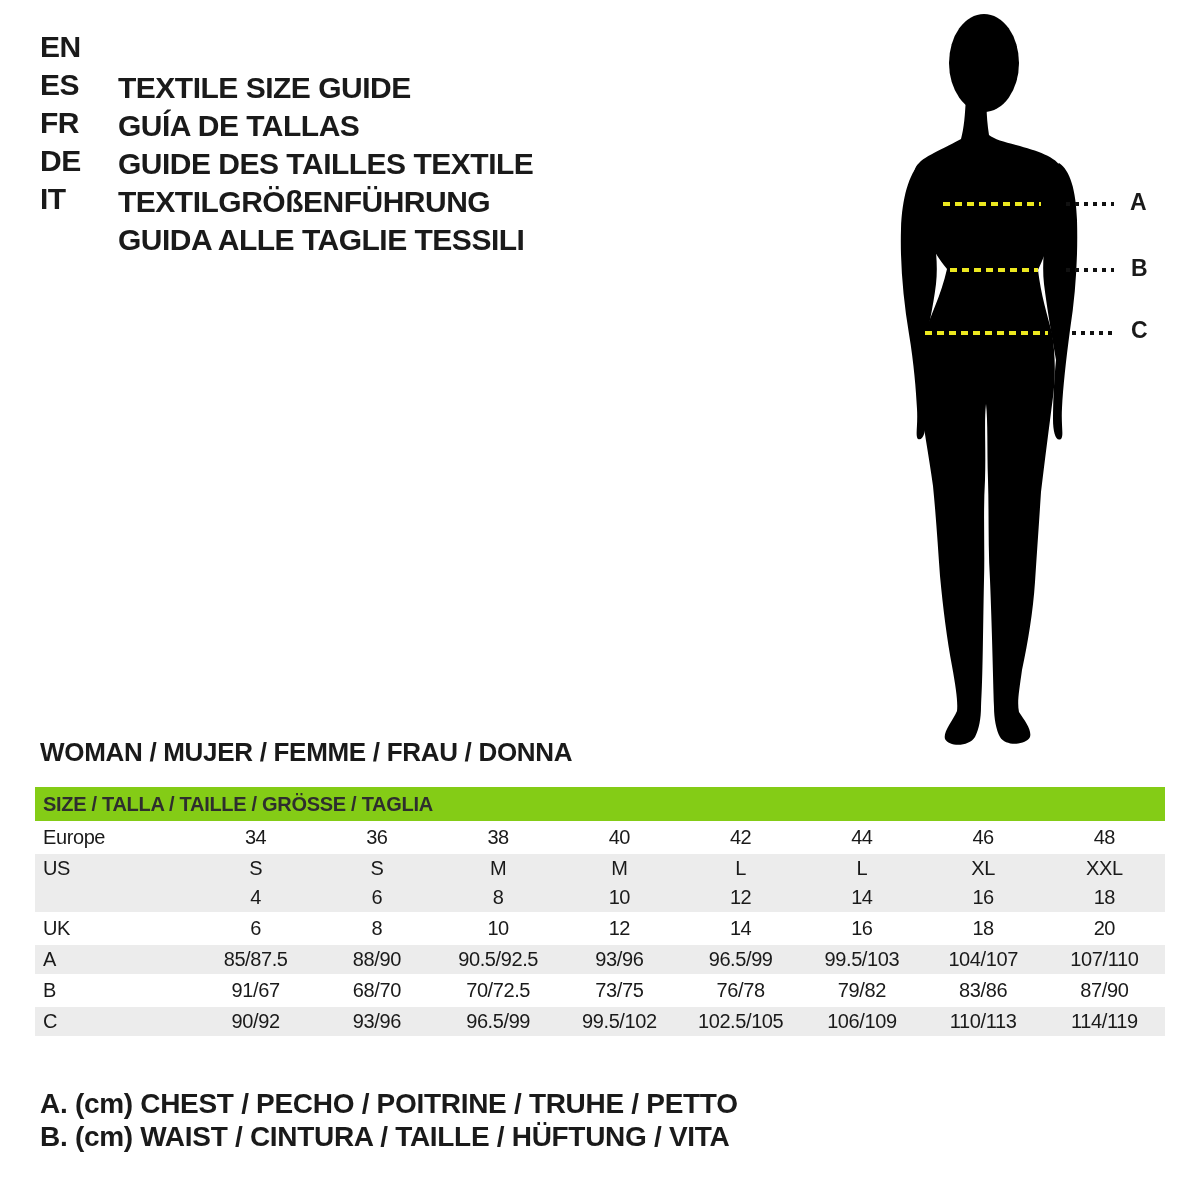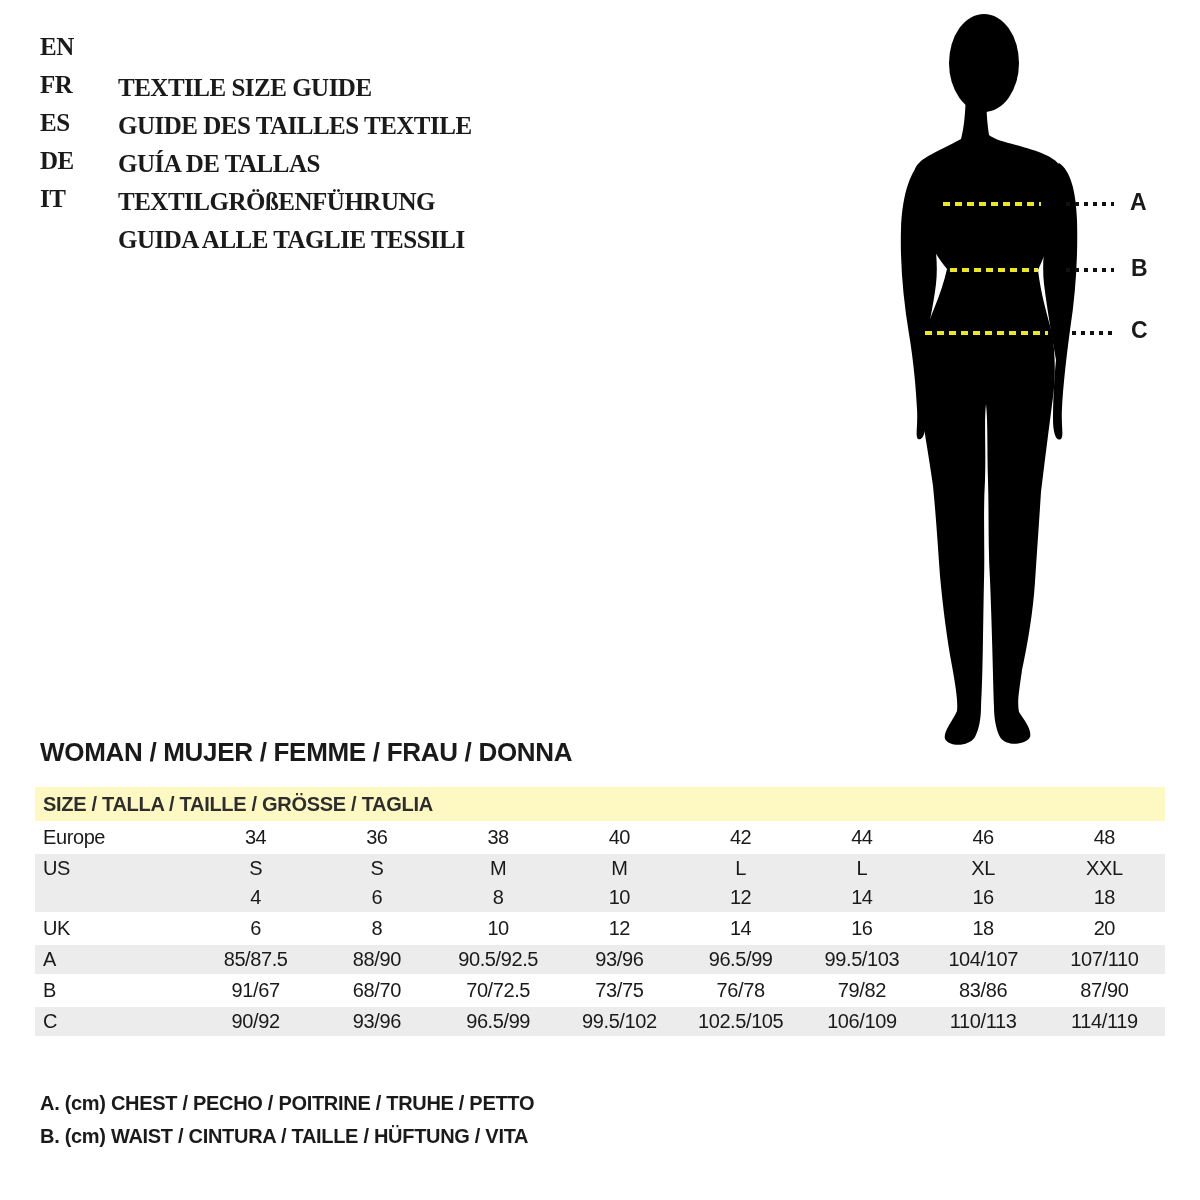--- a/index.html
+++ b/index.html
@@ -1,21 +1,21 @@
 <!DOCTYPE html>
 <html><head>
 <meta charset="utf-8">
 <style>
   html,body{margin:0;padding:0;background:#fff;}
   .page{position:relative;width:1200px;height:1200px;background:#ffffff;overflow:hidden;
         font-family:"Liberation Sans","DejaVu Sans",sans-serif;color:#1a1a1a;}
 
   
   .lang-list{position:absolute;left:40px;top:28px;}
-  .lang-row{display:flex;height:38px;line-height:38px;font-size:25px;font-weight:700;letter-spacing:-0.5px;font-family:Liberation Serif, serif;}
+  .lang-row{display:flex;height:38px;line-height:38px;font-size:30px;font-weight:700;letter-spacing:-0.5px;}
   .lang-code{width:78px;}
   .lang-label{white-space:nowrap;margin-top:41px;}
 
   
   .figure-region{position:absolute;left:870px;top:8px;width:330px;height:745px;}
   .silhouette-svg{position:absolute;left:0;top:0;}
   .dash-yellow{position:absolute;height:4px;
       background:repeating-linear-gradient(90deg,#ece81f 0 7px,transparent 7px 12px);}
   .dash-y-a{left:73px;top:194px;width:98px;}
   .dash-y-b{left:80px;top:260px;width:88px;}
@@ -28,50 +28,50 @@
   .marker-label{position:absolute;font-size:23px;font-weight:700;}
   .marker-a{left:260px;top:181px;}
   .marker-b{left:261px;top:247px;}
   .marker-c{left:261px;top:309px;}
 
   
   .section-title{position:absolute;left:40px;top:737px;font-size:26px;font-weight:700;letter-spacing:-0.3px;white-space:nowrap;}
 
   
   .size-table{position:absolute;left:35px;top:787px;width:1130px;font-size:20px;}
-  .table-header{height:34px;line-height:34px;background:#fef9c3;color:#2e2e2e;
+  .table-header{height:34px;line-height:34px;background:#84cc16;color:#2e2e2e;
       font-weight:700;padding-left:8px;letter-spacing:-0.3px;margin-bottom:2px;}
   .t-row{display:grid;grid-template-columns:160px repeat(8,1fr);height:29px;align-items:center;
       font-weight:400;letter-spacing:-0.4px;}
   .t-row.gray{background:#ececec;}
   .t-row.gap{margin-bottom:2px;}
   .t-label{padding-left:8px;text-align:left;}
   .t-cell{text-align:center;}
 
   
   .legend{position:absolute;left:40px;top:1087px;}
-  .legend-line{height:33px;line-height:33px;font-size:20px;font-weight:700;letter-spacing:-0.3px;white-space:nowrap;}
+  .legend-line{height:33px;line-height:33px;font-size:28px;font-weight:700;letter-spacing:-0.3px;white-space:nowrap;}
 </style>
 </head>
 <body>
 
 <div class="page">
 
   <div class="lang-list">
       <div class="lang-row">
         <span class="lang-code">EN</span>
         <span class="lang-label">TEXTILE SIZE GUIDE</span>
       </div>
       <div class="lang-row">
+        <span class="lang-code">ES</span>
+        <span class="lang-label">GUÍA DE TALLAS</span>
+      </div>
+      <div class="lang-row">
         <span class="lang-code">FR</span>
         <span class="lang-label">GUIDE DES TAILLES TEXTILE</span>
-      </div>
-      <div class="lang-row">
-        <span class="lang-code">ES</span>
-        <span class="lang-label">GUÍA DE TALLAS</span>
       </div>
       <div class="lang-row">
         <span class="lang-code">DE</span>
         <span class="lang-label">TEXTILGRÖßENFÜHRUNG</span>
       </div>
       <div class="lang-row">
         <span class="lang-code">IT</span>
         <span class="lang-label">GUIDA ALLE TAGLIE TESSILI</span>
       </div>
     </div>

